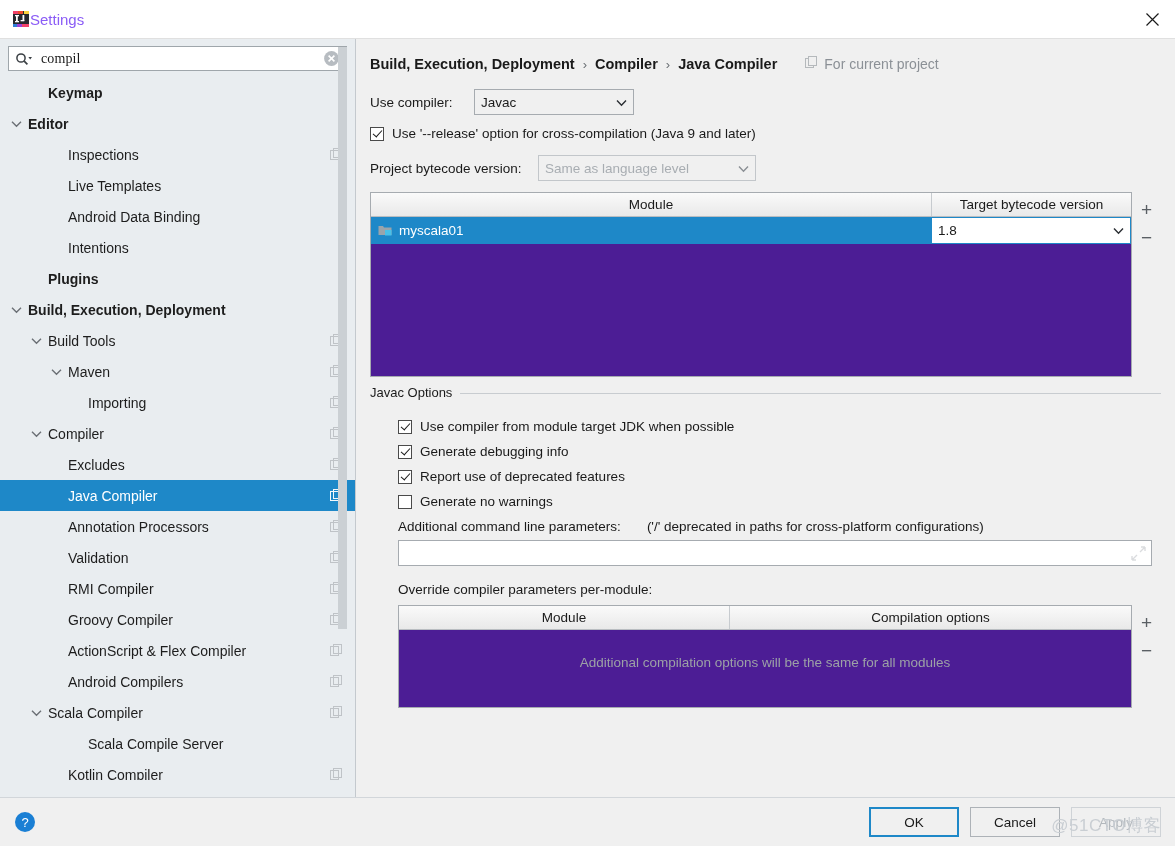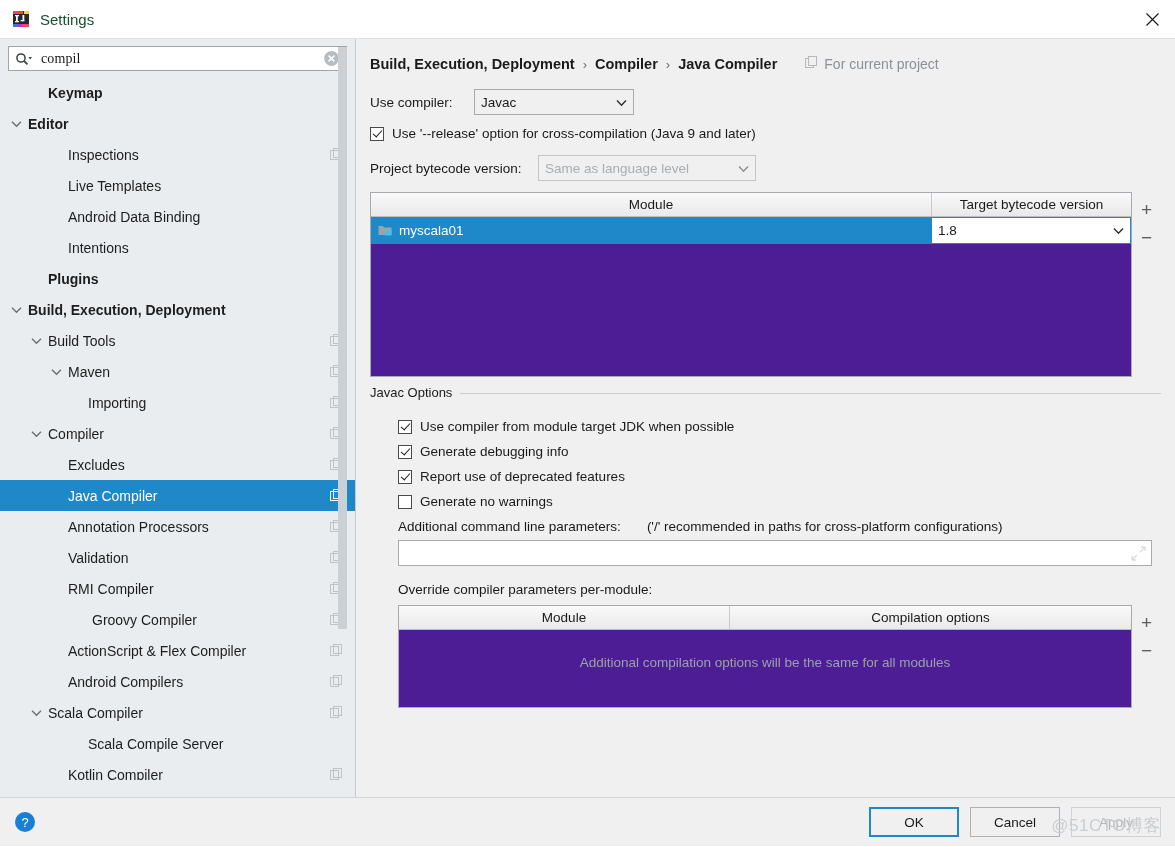--- a/index.html
+++ b/index.html
@@ -16,21 +16,21 @@
 
   
   #titlebar {
     height:39px; width:100%;
     background:#ffffff;
     border-bottom:1px solid #e0e0e0;
     display:flex; align-items:center;
     position:relative;
   }
   #ij-logo { width:18px; height:18px; margin-left:12px; position:relative; flex:none; }
-  #title-text { margin-left:10px; font-size:15px; color:#14532d; }
+  #title-text { font-size:15px; color:#8b5cf6; }
   #close-btn {
     position:absolute; right:0; top:0; width:46px; height:38px;
     display:flex; align-items:center; justify-content:center;
     cursor:default;
   }
   #close-btn svg { display:block; }
 
   
   #body-wrap { display:flex; height:758px; width:100%; background:#e9edf0; }
 
@@ -322,21 +322,21 @@
             </svg></span>
         </div>
         <div class="tree-row" style="padding-left: 48px;">
           <span class="twisty"></span>
           <span class="lbl" style="margin-left: 4px;">RMI Compiler</span>
           <span class="copy-ico" style="color: rgb(157, 162, 167);"><svg width="13" height="13" viewBox="0 0 13 13">
               <rect x="0.5" y="2.5" width="8" height="9" fill="none" stroke="currentColor" stroke-width="1"></rect>
               <rect x="3.5" y="0.5" width="8" height="9" fill="none" stroke="currentColor" stroke-width="1"></rect>
             </svg></span>
         </div>
-        <div class="tree-row" style="padding-left: 72px;">
+        <div class="tree-row" style="padding-left: 48px;">
           <span class="twisty"></span>
           <span class="lbl" style="margin-left: 4px;">Groovy Compiler</span>
           <span class="copy-ico" style="color: rgb(157, 162, 167);"><svg width="13" height="13" viewBox="0 0 13 13">
               <rect x="0.5" y="2.5" width="8" height="9" fill="none" stroke="currentColor" stroke-width="1"></rect>
               <rect x="3.5" y="0.5" width="8" height="9" fill="none" stroke="currentColor" stroke-width="1"></rect>
             </svg></span>
         </div>
         <div class="tree-row" style="padding-left: 48px;">
           <span class="twisty"></span>
           <span class="lbl" style="margin-left: 4px;">ActionScript &amp; Flex Compiler</span>
@@ -485,21 +485,21 @@
           <span class="chkbox on"></span>
           <span class="txt">Report use of deprecated features</span>
         </div>
         <div class="chk-row">
           <span class="chkbox"></span>
           <span class="txt">Generate no warnings</span>
         </div>
 
         <div style="display:flex; align-items:center; margin-top:4px; margin-bottom:6px">
           <span class="lbl-txt">Additional command line parameters:</span>
-          <span class="lbl-txt" style="margin-left:26px">('/' recommended in paths for cross-platform configurations)</span>
+          <span class="lbl-txt" style="margin-left:26px">('/' deprecated in paths for cross-platform configurations)</span>
         </div>
         <div class="txtfield" style="width:754px; margin-bottom:16px">
           <span></span>
           <span class="expand">
             <svg width="15" height="15" viewBox="0 0 15 15">
               <path d="M14 1 L9 6 M14 1 L14 5 M14 1 L10 1" stroke="#aeb3b8" stroke-width="1.4" fill="none"></path>
               <path d="M1 14 L6 9 M1 14 L1 10 M1 14 L5 14" stroke="#aeb3b8" stroke-width="1.4" fill="none"></path>
             </svg>
           </span>
         </div>

